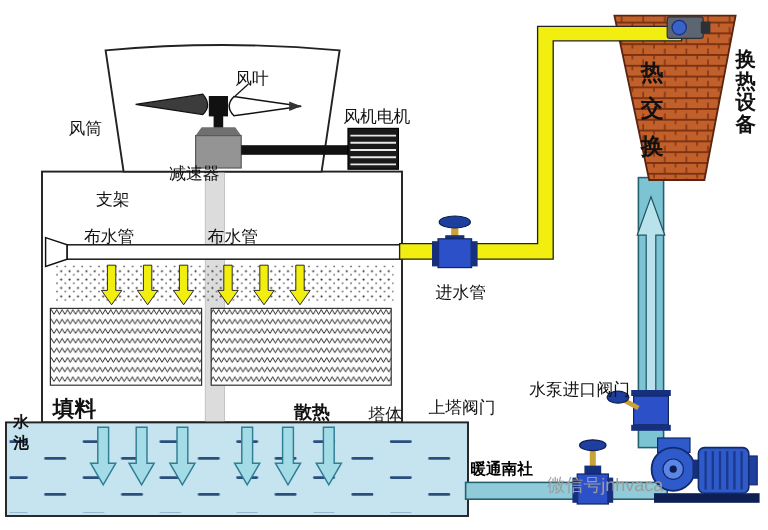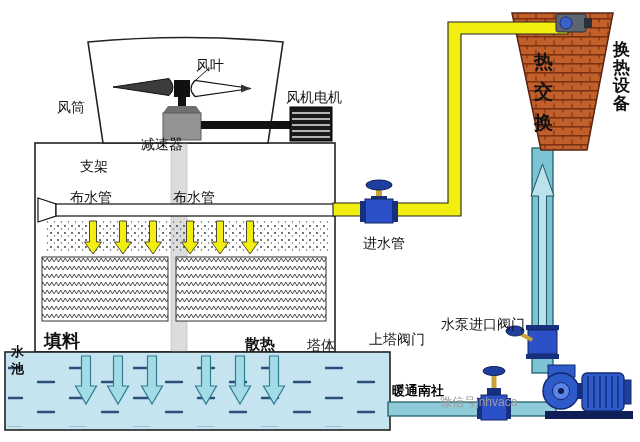--- a/index.html
+++ b/index.html
@@ -155,21 +155,21 @@
 <div class="lbl" style="left:57px;top:99px;">风筒</div>
 <div class="lbl" style="left:286px;top:89px;">风机电机</div>
 <div class="lbl" style="left:141px;top:136px;">减速器</div>
 <div class="lbl" style="left:80px;top:158px;text-align:right;">支架</div>
 <div class="lbl" style="left:70px;top:189px;">布水管</div>
 <div class="lbl" style="left:173px;top:189px;">布水管</div>
 <div class="lbl" style="left:363px;top:235px;">进水管</div>
 <div class="lbl b" style="left:44px;top:331px;font-size:18px;">填料</div>
 <div class="lbl b" style="left:245px;top:335px;font-size:15px;">散热</div>
 <div class="lbl" style="left:307px;top:337px;">塔体</div>
-<div class="lbl" style="left:357px;top:331px;margin-left:12px;">上塔阀门</div>
+<div class="lbl" style="left:357px;top:331px;">上塔阀门</div>
 <div class="lbl" style="left:441px;top:277px;margin-top:39px;">水泵进口阀门</div>
 <div class="lbl b vlbl" style="left:10px;top:344px;width:15px;font-size:13px;line-height:1.3;">水池</div>
 <div class="lbl b vlbl" style="left:533px;top:47px;width:21px;font-size:19px;line-height:1.6;">热交换</div>
 <div class="lbl b vlbl" style="left:612px;top:5px;width:19px;font-size:17px;line-height:1.06;margin-top:36px;">换热设备</div>
 <div class="lbl b wm" style="left:392px;top:384px;font-size:13px;">暖通南社</div>
-<div class="lbl wm" style="left:440px;top:396px;font-size:12px;color:#9c9c9c;">微信号jnhvaca</div>
+<div class="lbl wm" style="left:456px;top:396px;font-size:15px;color:#9c9c9c;">微信号jnhvaca</div>
 
 </div>
 
 </body></html>

